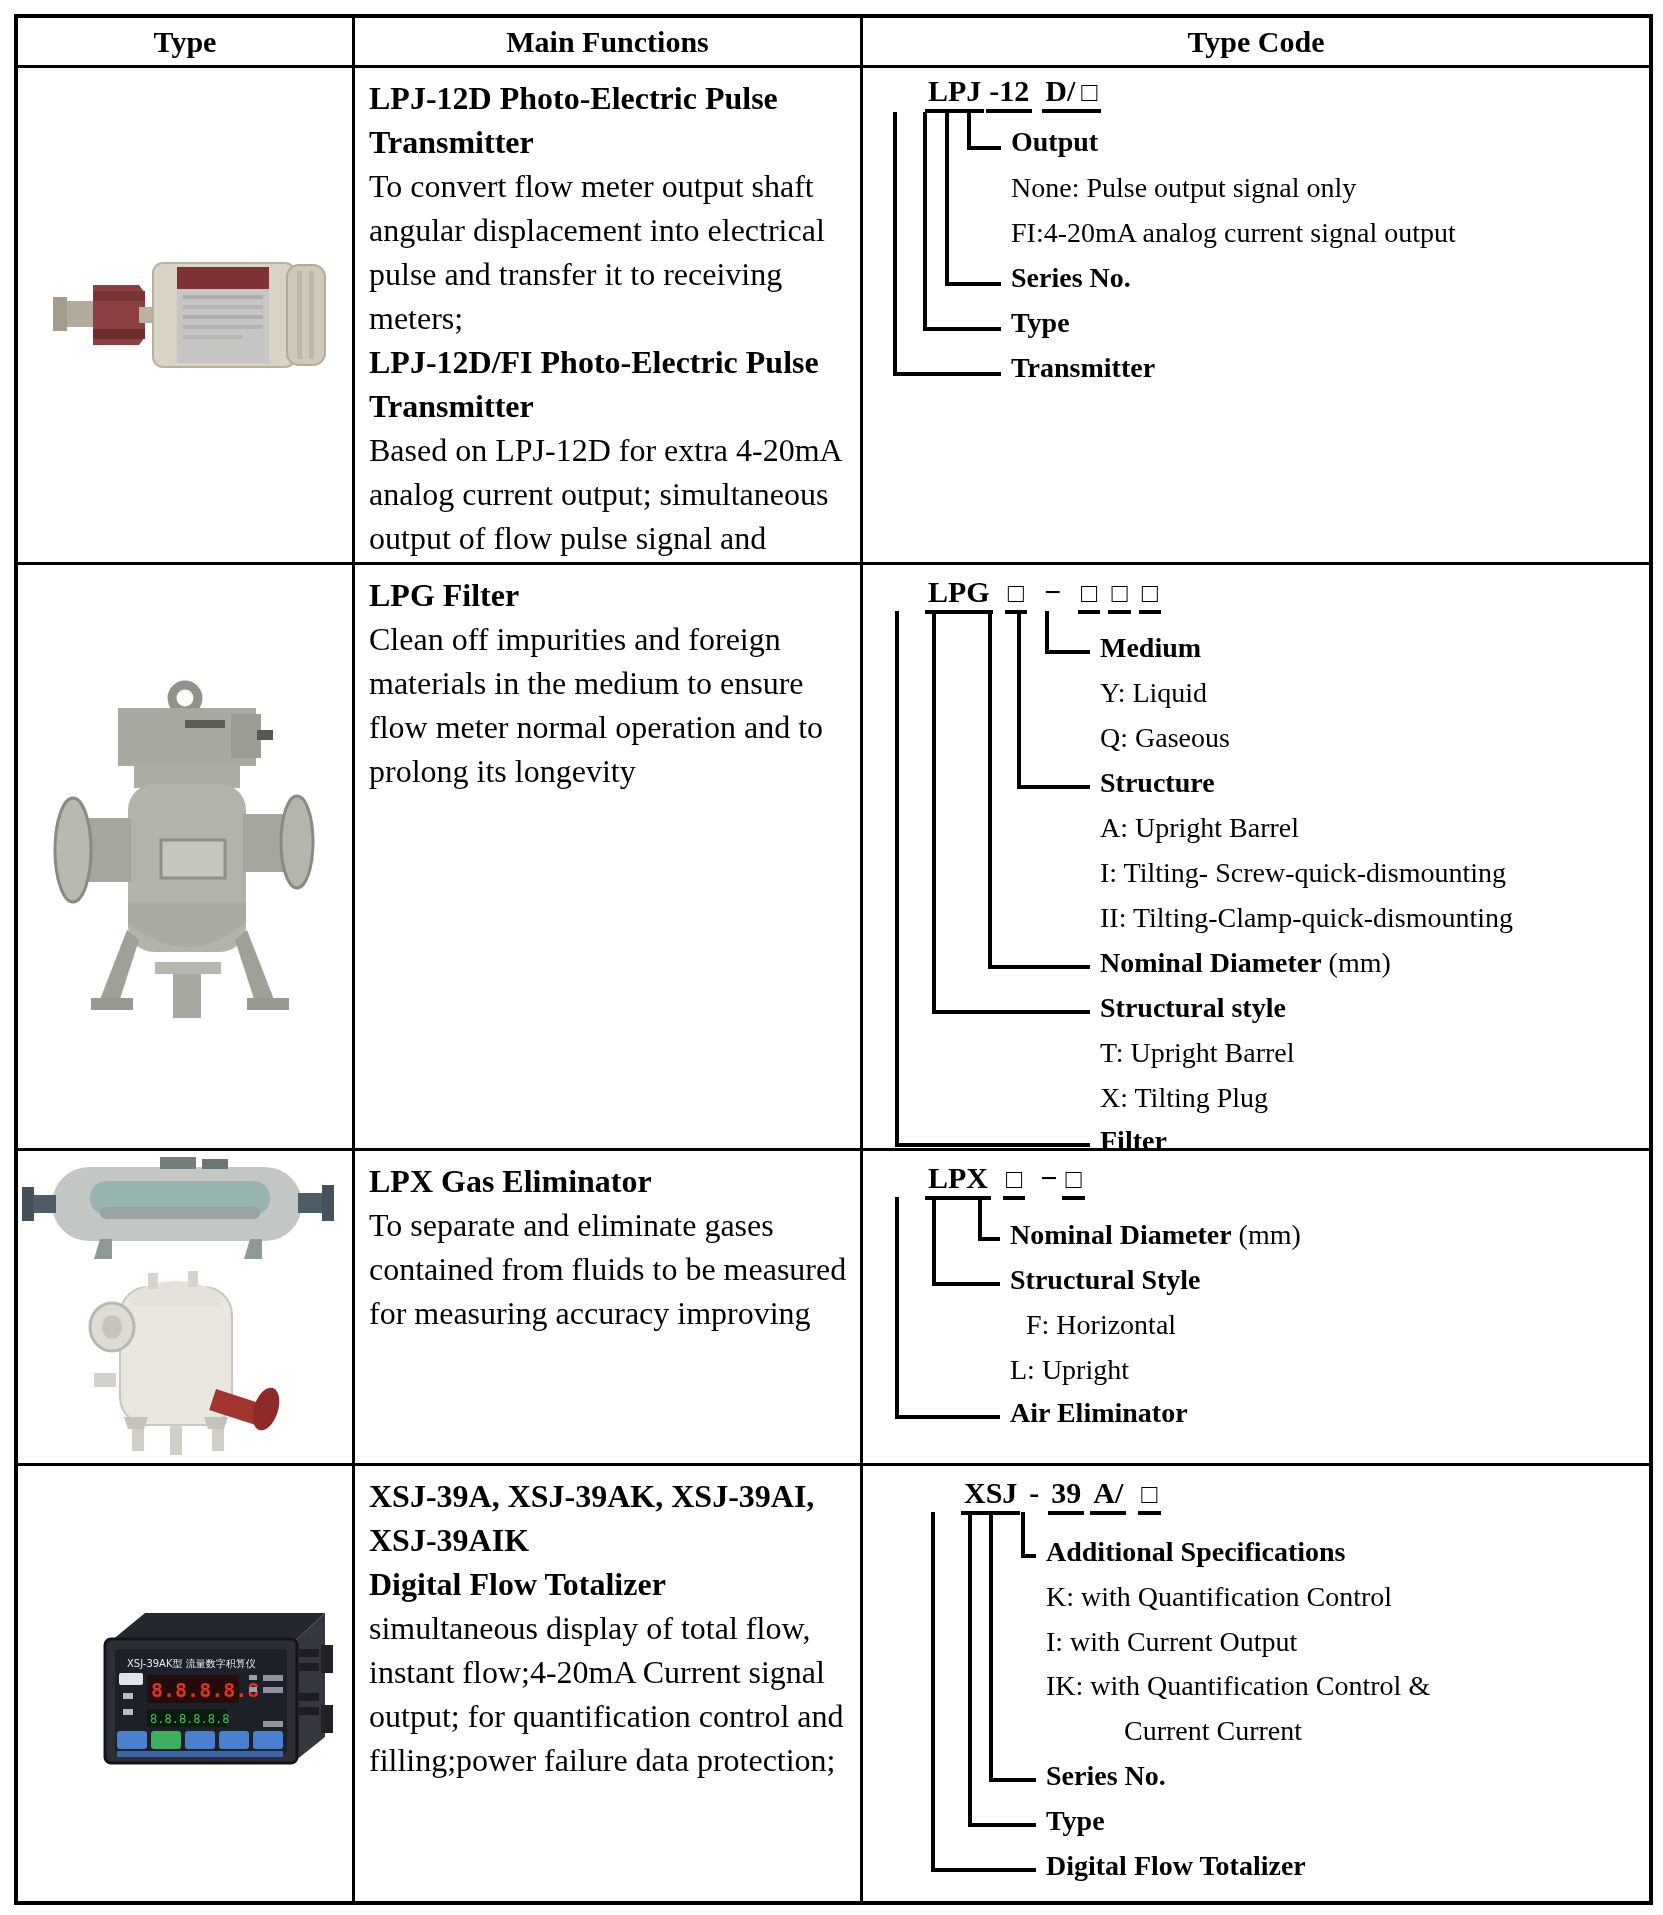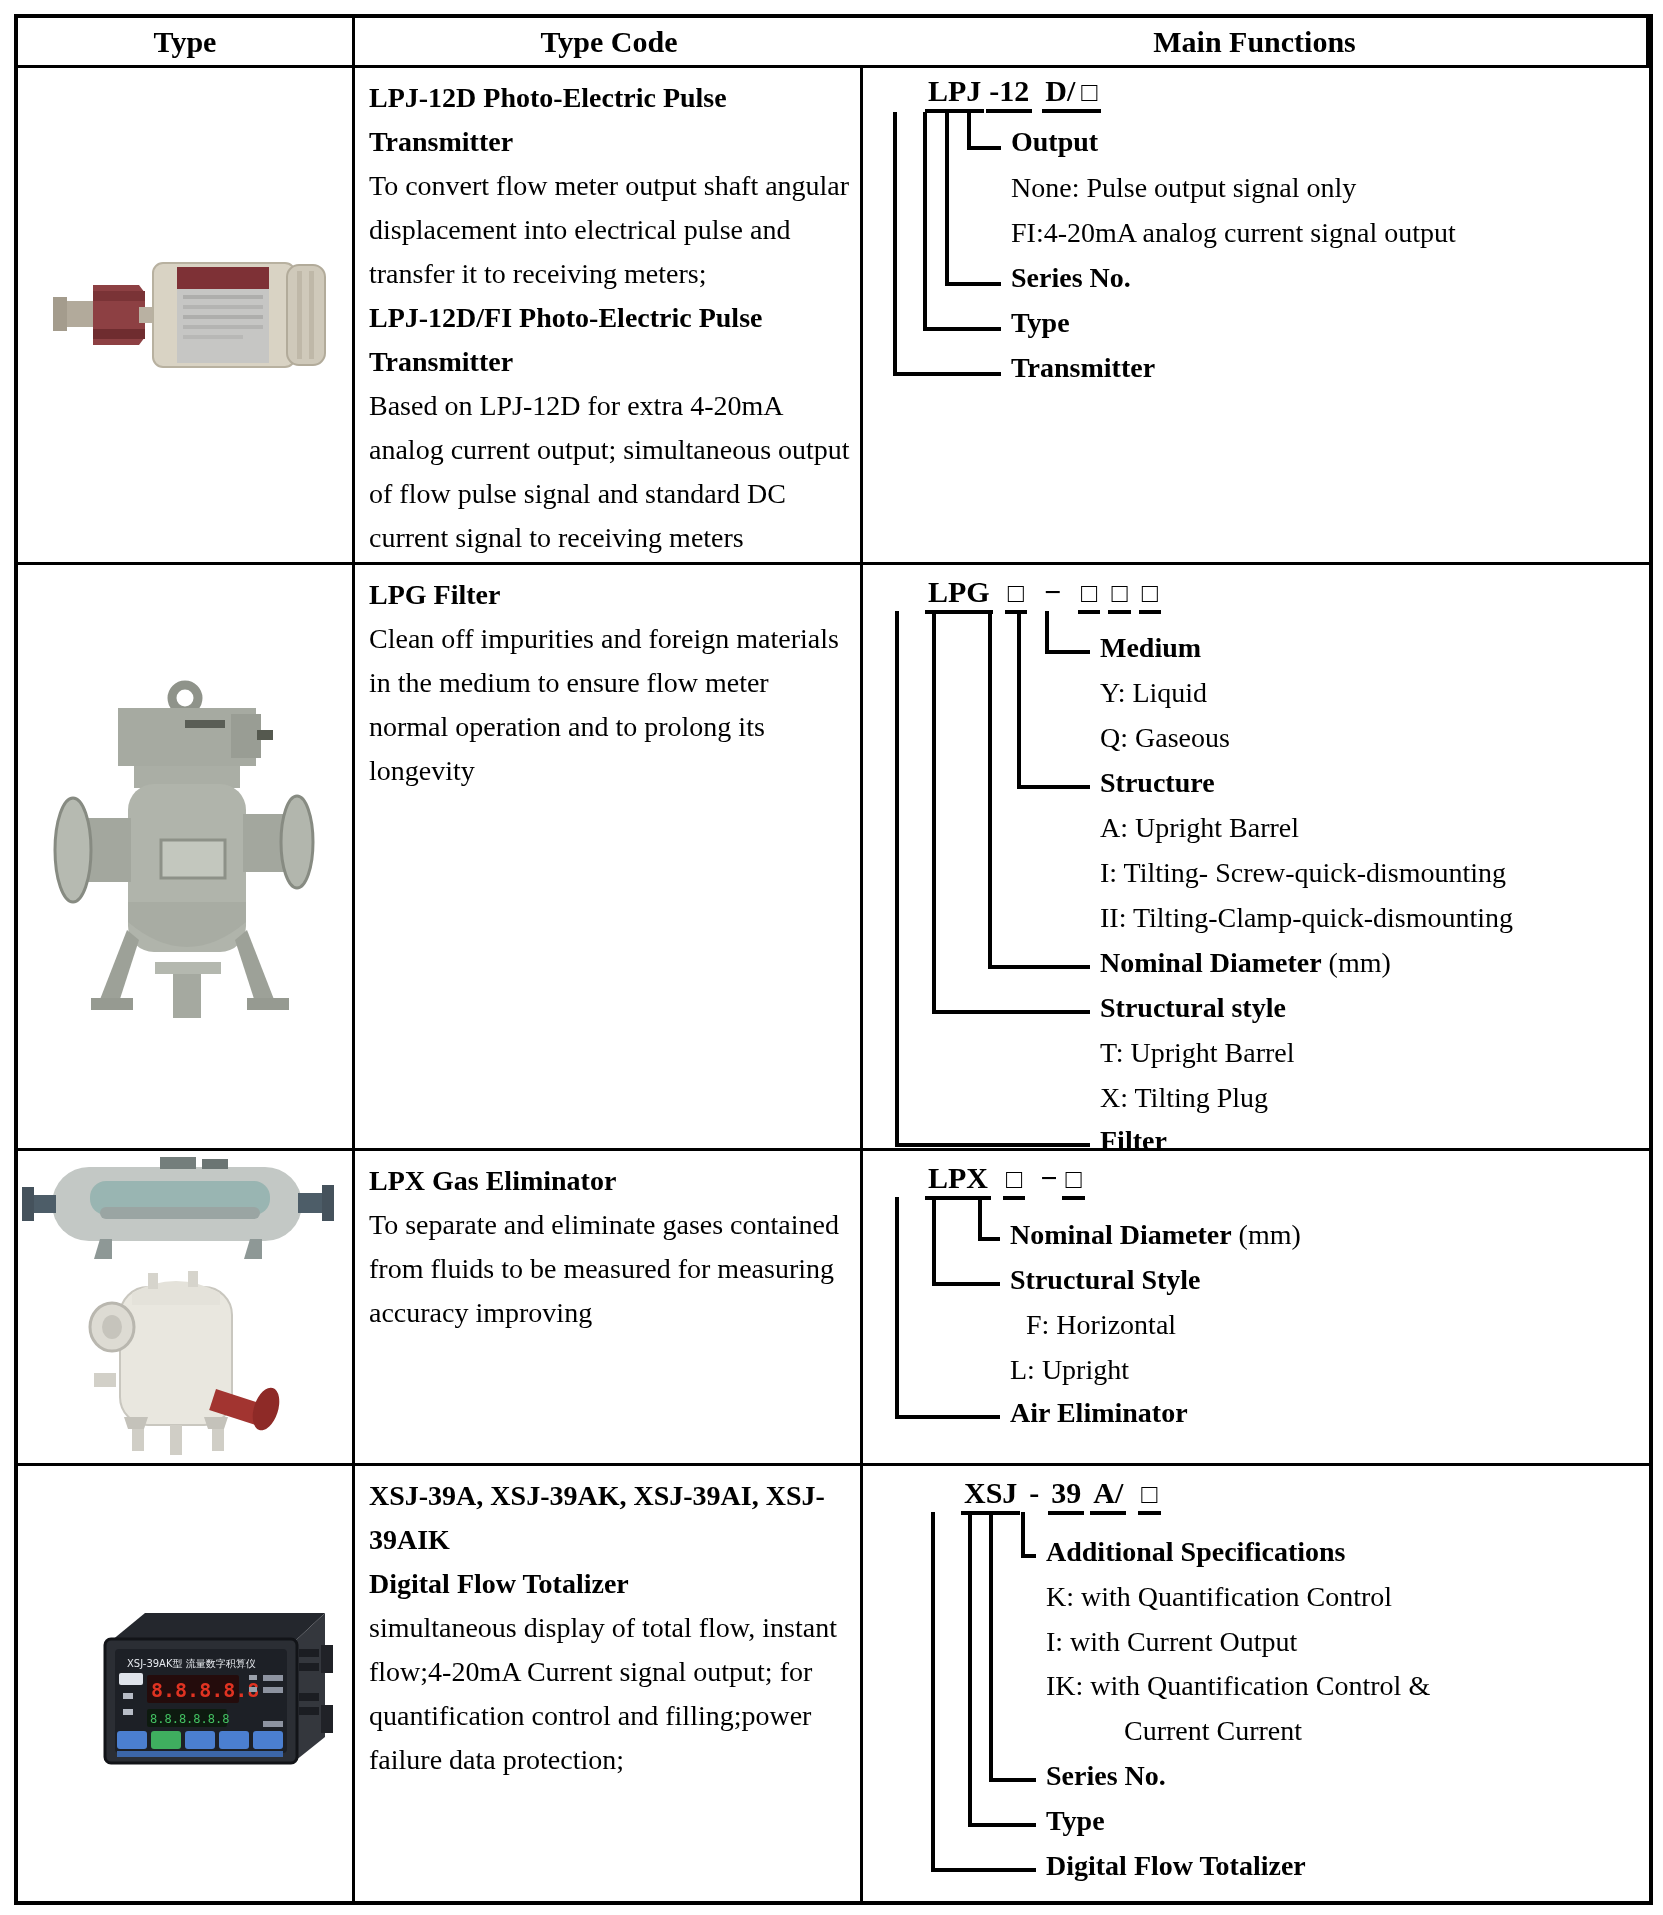--- a/index.html
+++ b/index.html
@@ -6,21 +6,21 @@
   .page { position:relative; width:1438px; height:1915px; background:#fff;
           font-family:"Liberation Serif", serif; color:#000; }
   .tbl { position:absolute; left:14px; top:14px; width:1631px; height:1883px;
          border:4px solid #000; display:grid;
          grid-template-columns:337px 508px 1fr;
          grid-template-rows:50px 497px 586px 315px 1fr; background:#fff; }
   .cell { border-right:3px solid #000; border-bottom:3px solid #000; position:relative; overflow:hidden; }
   .lc { border-right:none; }
   .lr { border-bottom:none;padding-left:36px; }
   .th { display:flex; align-items:center; justify-content:center; font-weight:bold; font-size:30px; }
-  .fn { padding:8px 10px 0 14px; font-size:28px; line-height:44px; }
+  .fn { padding:8px 10px 0 14px; font-size:32px; line-height:44px; }
   .fn .para { margin:0; }
   .b { font-weight:bold; }
   .photo-cell { display:flex; align-items:center; justify-content:center; flex-direction:column; }
   .code { position:relative; width:100%; height:100%; font-size:28px; }
   .codehead { position:absolute; left:14px; font-weight:bold; font-size:30px; white-space:nowrap;margin-left:48px; }
   .seg { display:inline-block; border-bottom:4px solid #000; padding:0 3px 1px 3px; }
   .seg.nu { border-bottom:none; }
   .sq { font-size:27px; }
   .vl { position:absolute; width:4px; background:#000; }
   .hl { position:absolute; height:4px; background:#000; }
@@ -29,25 +29,25 @@
 </style>
 </head>
 <body>
 
 <div class="page">
 <div class="tbl">
 
   <div class="cell th">
         <span>Type</span>
       </div>
+  <div class="cell th">
+        <span>Main Functions</span>
+      </div>
   <div class="cell th lc">
         <span>Type Code</span>
-      </div>
-  <div class="cell th">
-        <span>Main Functions</span>
       </div>
 
   <div class="cell photo-cell">
     <svg width="300" height="180" viewBox="0 0 300 180">
       <g>
         <rect x="22" y="76" width="46" height="26" fill="#b2aa9b"></rect>
         <rect x="18" y="72" width="14" height="34" fill="#a49c8d"></rect>
         <polygon points="58,60 104,60 110,68 110,112 104,120 58,120" fill="#8d4043"></polygon>
         <rect x="58" y="66" width="52" height="10" fill="#7a3336"></rect>
         <rect x="58" y="104" width="52" height="10" fill="#6f2c2f"></rect>

